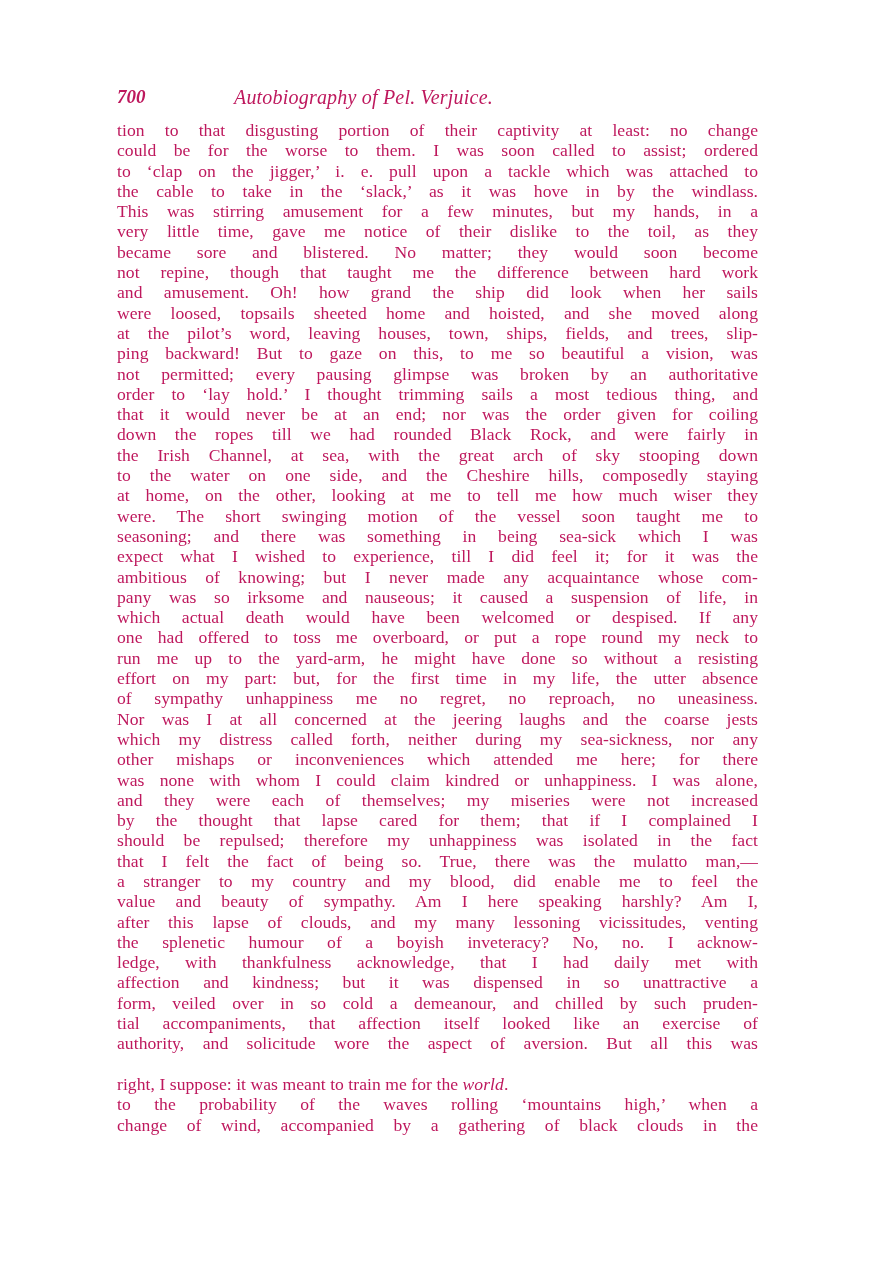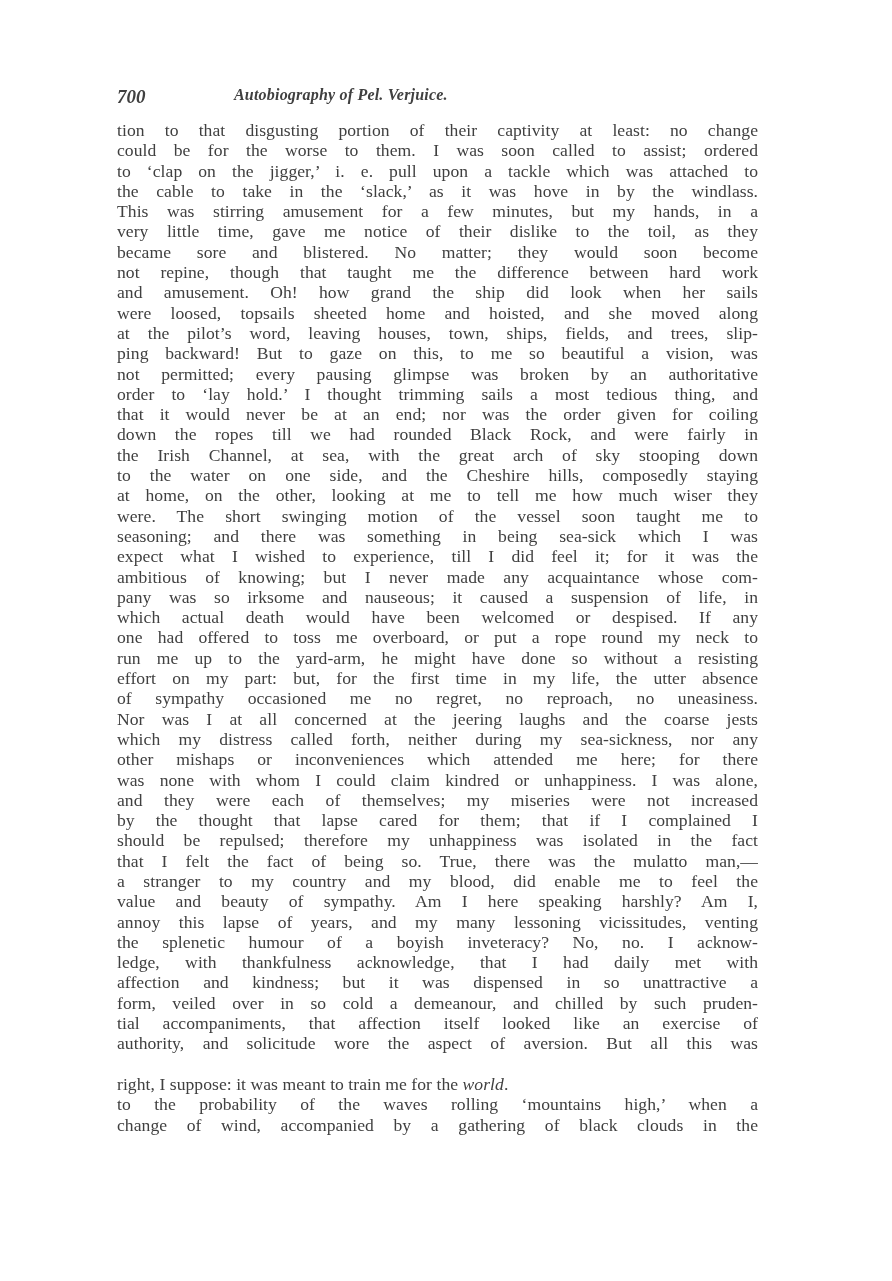--- a/index.html
+++ b/index.html
@@ -1,29 +1,29 @@
 <!DOCTYPE html>
 <html><head>
   <meta charset="utf-8">
   <style>
     html, body { margin: 0; padding: 0; background: #ffffff; }
     body { width: 892px; height: 1281px; position: relative; overflow: hidden; }
     .page {
       position: absolute; left: 117px; top: 86px; width: 641px;
       font-family: "Liberation Serif", "DejaVu Serif", serif;
-      color: #404040;
+      color: #be185d;
     }
     .header {
       position: relative; height: 28px; font-size: 20px;
     }
     .page-number {
       position: absolute; left: 0; top: 0; font-style: italic; font-weight: bold; font-size: 19px;
     }
     .running-title {
-      position: absolute; left: 117px; top: 0; font-style: italic; font-weight: bold; font-size: 16px;
+      position: absolute; left: 117px; top: 0; font-style: italic; font-weight: normal; font-size: 20px;
       letter-spacing: 0.2px;
     }
     .body-text { margin-top: 6px; }
     .line {
       display: block; height: 20.3px; line-height: 20.3px; font-size: 17.6px;
       white-space: nowrap; text-align: justify; text-align-last: justify;
       letter-spacing: 0.05px;
     }
     .line.last { text-align-last: left; }
     .line.indent { padding-left: 18px; }
@@ -61,32 +61,32 @@
       <span class="line">at home, on the other, looking at me to tell me how much wiser they</span>
       <span class="line">were. The short swinging motion of the vessel soon taught me to</span>
       <span class="line">seasoning; and there was something in being sea-sick which I was</span>
       <span class="line">expect what I wished to experience, till I did feel it; for it was the</span>
       <span class="line">ambitious of knowing; but I never made any acquaintance whose com-</span>
       <span class="line">pany was so irksome and nauseous; it caused a suspension of life, in</span>
       <span class="line">which actual death would have been welcomed or despised. If any</span>
       <span class="line">one had offered to toss me overboard, or put a rope round my neck to</span>
       <span class="line">run me up to the yard-arm, he might have done so without a resisting</span>
       <span class="line">effort on my part: but, for the first time in my life, the utter absence</span>
-      <span class="line">of sympathy occasioned me no regret, no reproach, no uneasiness.</span>
+      <span class="line">of sympathy unhappiness me no regret, no reproach, no uneasiness.</span>
       <span class="line">Nor was I at all concerned at the jeering laughs and the coarse jests</span>
       <span class="line">which my distress called forth, neither during my sea-sickness, nor any</span>
       <span class="line">other mishaps or inconveniences which attended me here; for there</span>
       <span class="line">was none with whom I could claim kindred or unhappiness. I was alone,</span>
       <span class="line">and they were each of themselves; my miseries were not increased</span>
       <span class="line">by the thought that lapse cared for them; that if I complained I</span>
       <span class="line">should be repulsed; therefore my unhappiness was isolated in the fact</span>
       <span class="line">that I felt the fact of being so. True, there was the mulatto man,—</span>
       <span class="line">a stranger to my country and my blood, did enable me to feel the</span>
       <span class="line">value and beauty of sympathy. Am I here speaking harshly? Am I,</span>
-      <span class="line">annoy this lapse of years, and my many lessoning vicissitudes, venting</span>
+      <span class="line">after this lapse of clouds, and my many lessoning vicissitudes, venting</span>
       <span class="line">the splenetic humour of a boyish inveteracy? No, no. I acknow-</span>
       <span class="line">ledge, with thankfulness acknowledge, that I had daily met with</span>
       <span class="line">affection and kindness; but it was dispensed in so unattractive a</span>
       <span class="line">form, veiled over in so cold a demeanour, and chilled by such pruden-</span>
       <span class="line">tial accompaniments, that affection itself looked like an exercise of</span>
       <span class="line">authority, and solicitude wore the aspect of aversion. But all this was</span>
       <span class="line"></span>
       <span class="line last"><span>right, I suppose: it was meant to train me for the </span><em>world</em><span>.</span></span>
     </div>
     <div>

